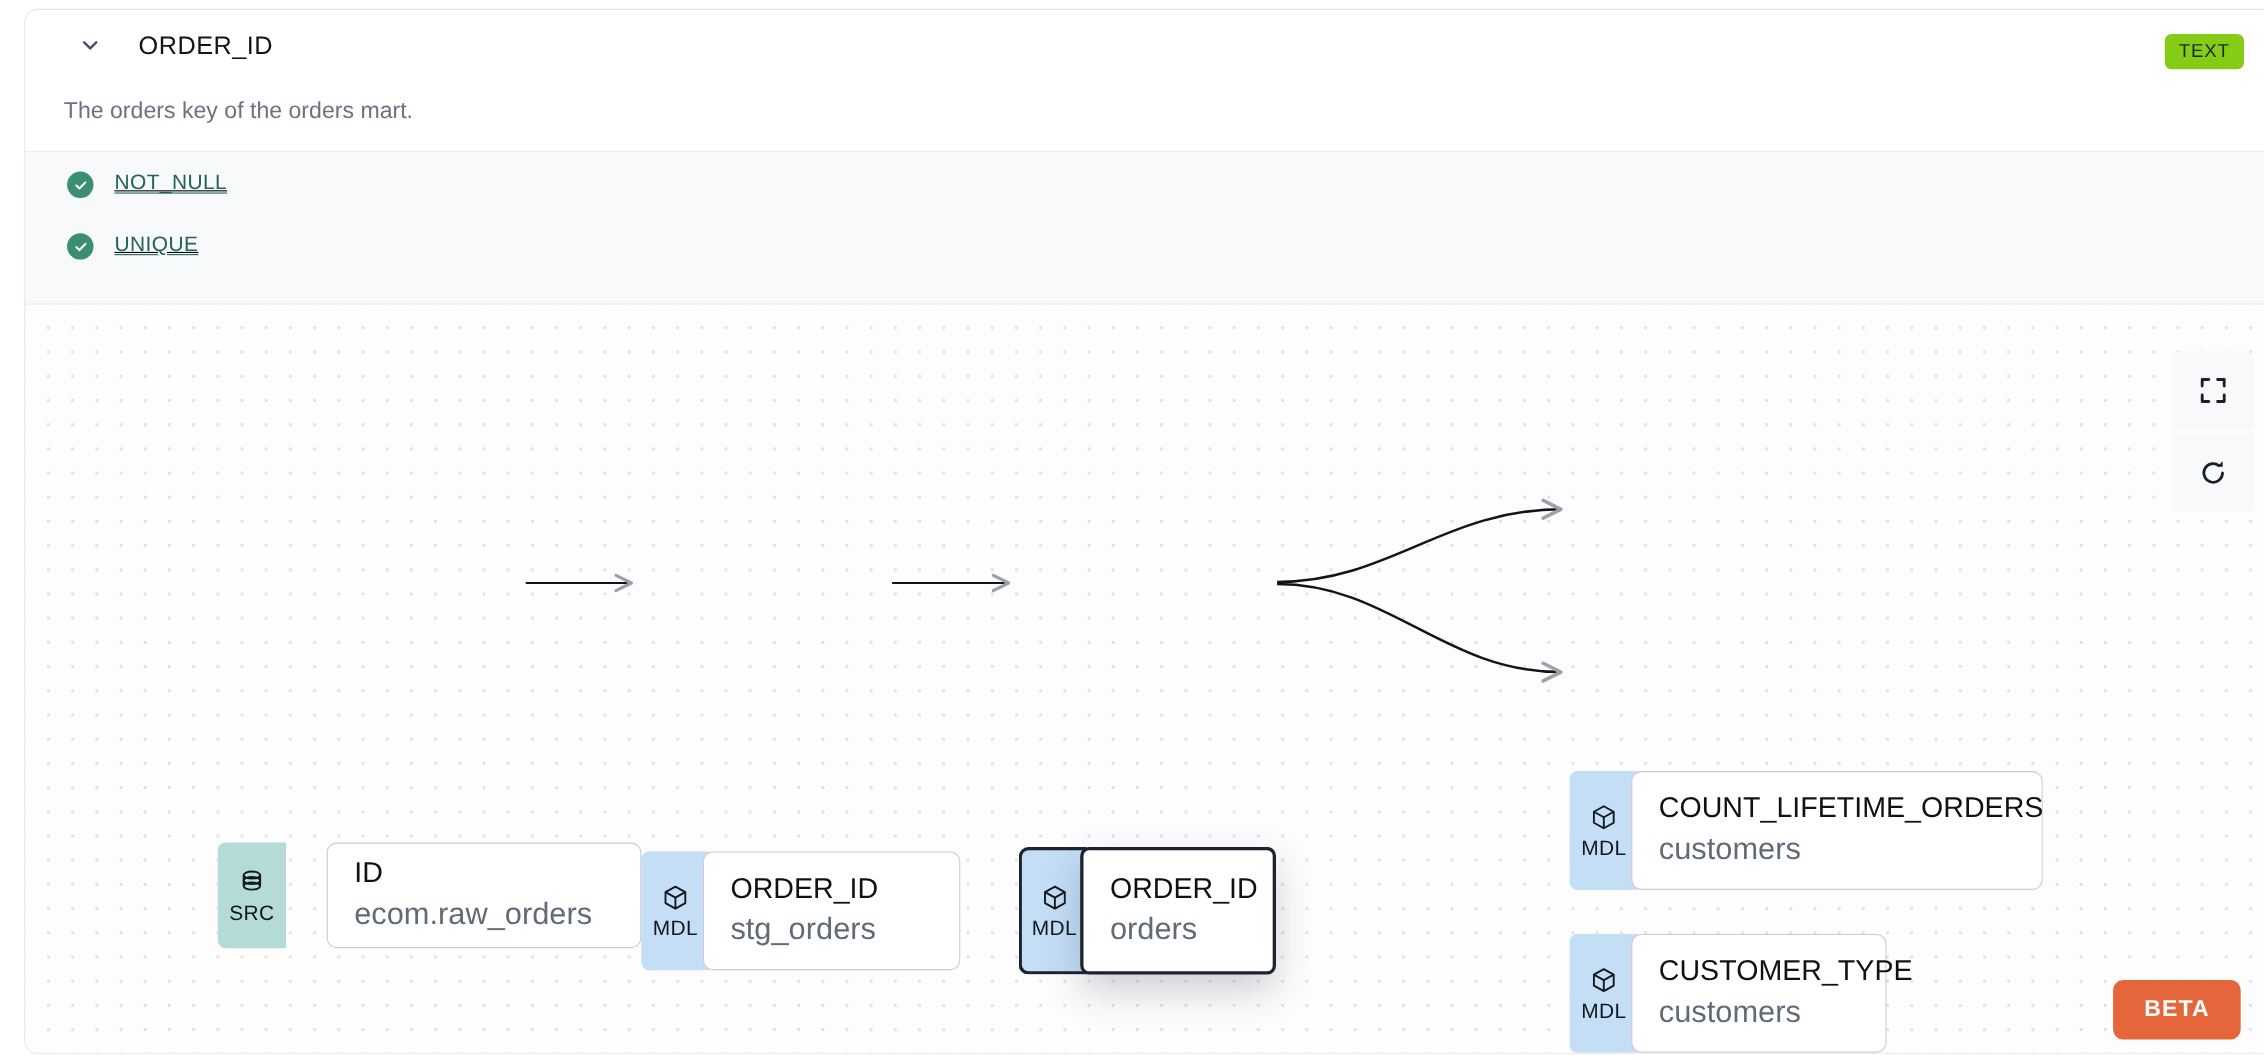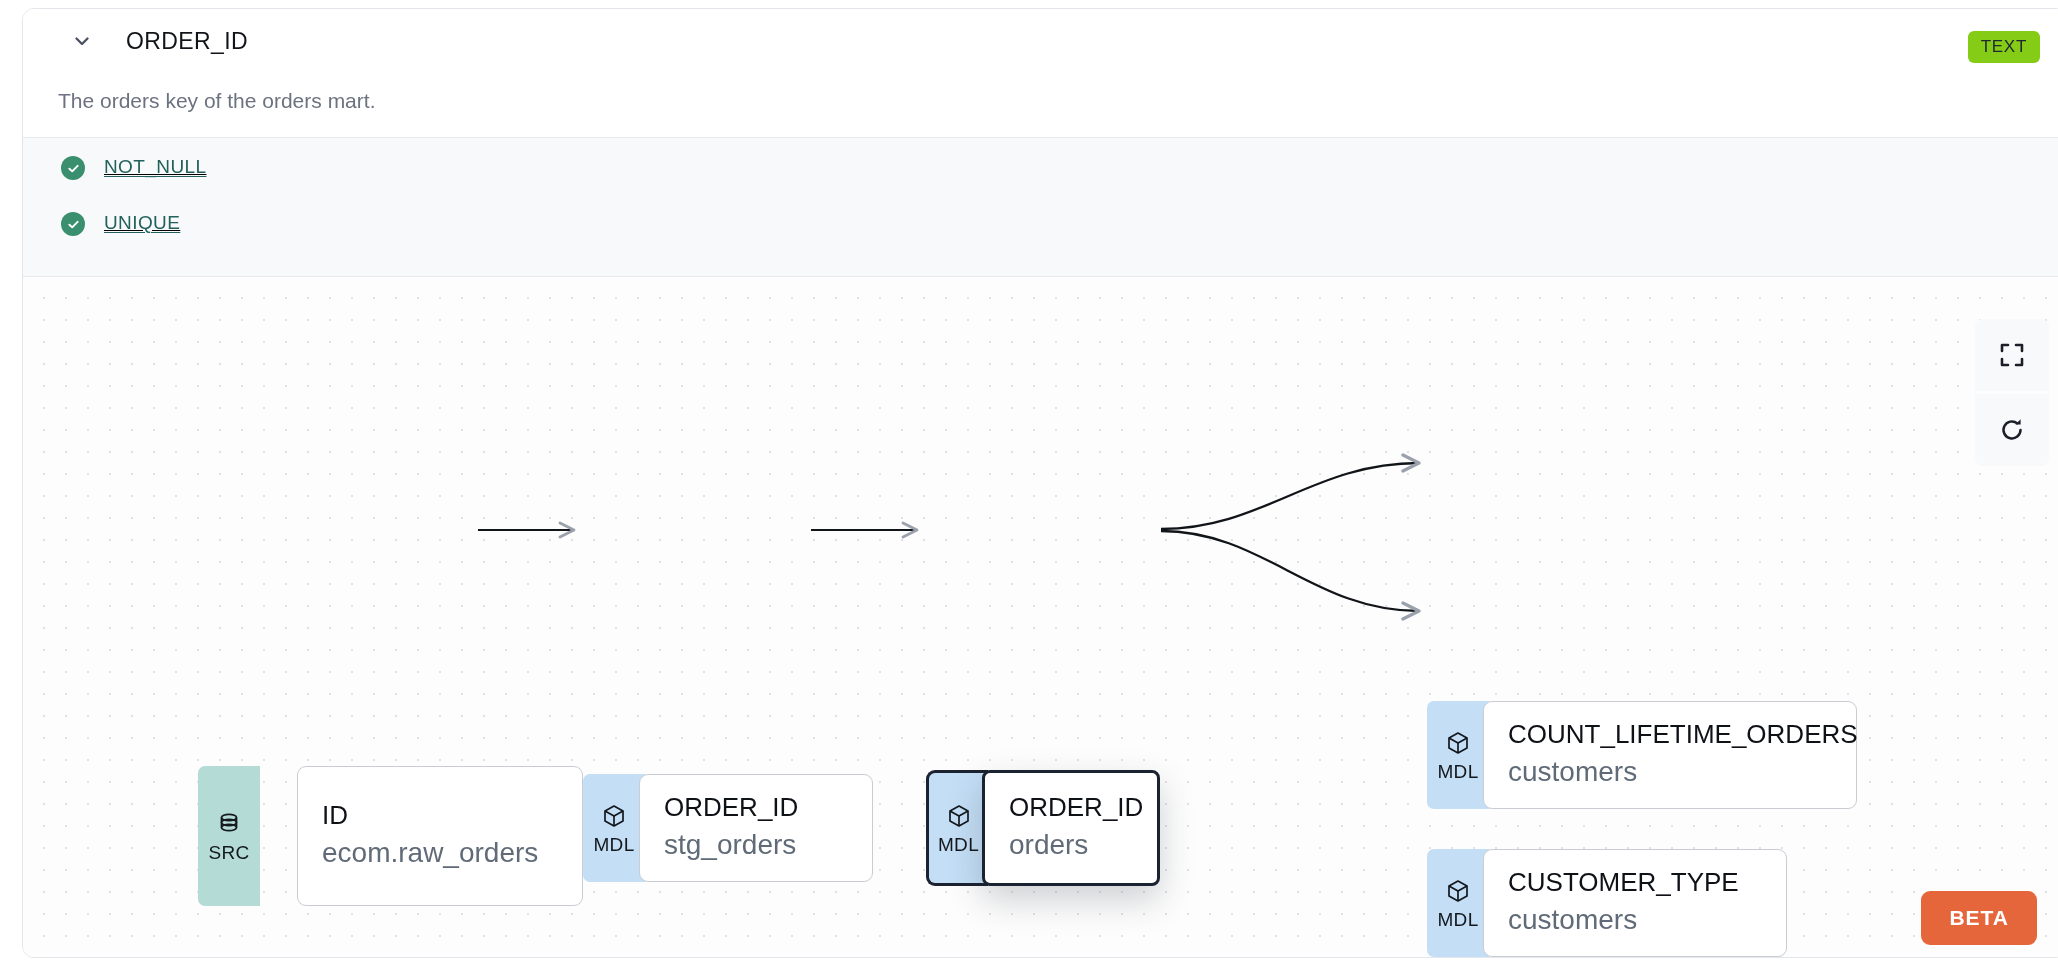--- a/index.html
+++ b/index.html
@@ -296,21 +296,21 @@
       <div class="node-badge src">
         <svg width="28" height="28" viewBox="0 0 28 28">
           <ellipse cx="14" cy="6.5" rx="7.5" ry="3.2" fill="none" stroke="#13181e" stroke-width="1.7"></ellipse>
           <path d="M6.5 6.5 V16.5" fill="none" stroke="#13181e" stroke-width="1.7"></path>
           <path d="M21.5 6.5 V16.5" fill="none" stroke="#13181e" stroke-width="1.7"></path>
           <ellipse cx="14" cy="11.5" rx="7.5" ry="3.2" fill="none" stroke="#13181e" stroke-width="1.7"></ellipse>
           <ellipse cx="14" cy="16.5" rx="7.5" ry="3.2" fill="none" stroke="#13181e" stroke-width="1.7"></ellipse>
         </svg>
         <span class="badge-label">SRC</span>
       </div>
-      <div class="node-card" style="width:286px; height:140px;margin-left:37px;">
+      <div class="node-card" style="width:286px; height:96px;margin-left:37px;">
         <div class="node-name">ID</div>
         <div class="node-sub">ecom.raw_orders</div>
       </div>
     </div>
 
     <div class="node" style="left:560px; top:497px;">
       <div class="node-badge mdl">
         <svg width="28" height="28" viewBox="0 0 28 28">
           <path d="M14 3 L23 8 V18 L14 23 L5 18 V8 Z" fill="none" stroke="#13181e" stroke-width="1.7" stroke-linejoin="round"></path>
           <path d="M5 8 L14 13 L23 8" fill="none" stroke="#13181e" stroke-width="1.7" stroke-linejoin="round"></path>
@@ -356,21 +356,21 @@
 
     <div class="node" style="left:1404px; top:572px;">
       <div class="node-badge mdl">
         <svg width="28" height="28" viewBox="0 0 28 28">
           <path d="M14 3 L23 8 V18 L14 23 L5 18 V8 Z" fill="none" stroke="#13181e" stroke-width="1.7" stroke-linejoin="round"></path>
           <path d="M5 8 L14 13 L23 8" fill="none" stroke="#13181e" stroke-width="1.7" stroke-linejoin="round"></path>
           <path d="M14 13 V23" fill="none" stroke="#13181e" stroke-width="1.7"></path>
         </svg>
         <span class="badge-label">MDL</span>
       </div>
-      <div class="node-card" style="width:304px; height:108px;">
+      <div class="node-card" style="width:232px; height:108px;">
         <div class="node-name">CUSTOMER_TYPE</div>
         <div class="node-sub">customers</div>
       </div>
     </div>
 
     <div class="ctrl-group">
       <button class="ctrl-btn">
         <span>
           <svg width="26" height="26" viewBox="0 0 26 26">
             <path d="M3 9 V3 H9" fill="none" stroke="#1b2028" stroke-width="2.6" stroke-linecap="round" stroke-linejoin="round"></path>

